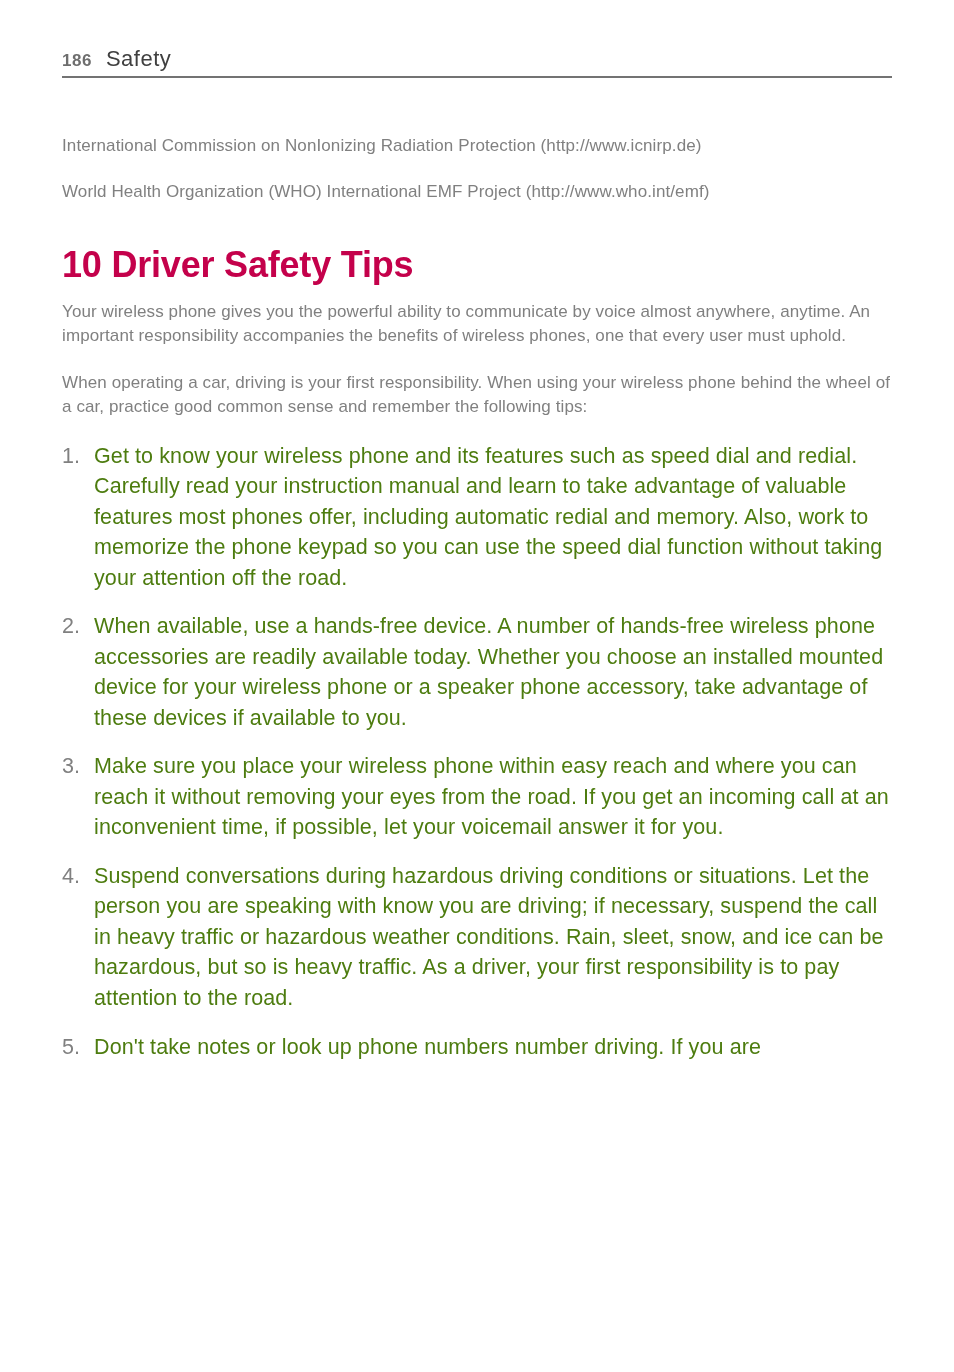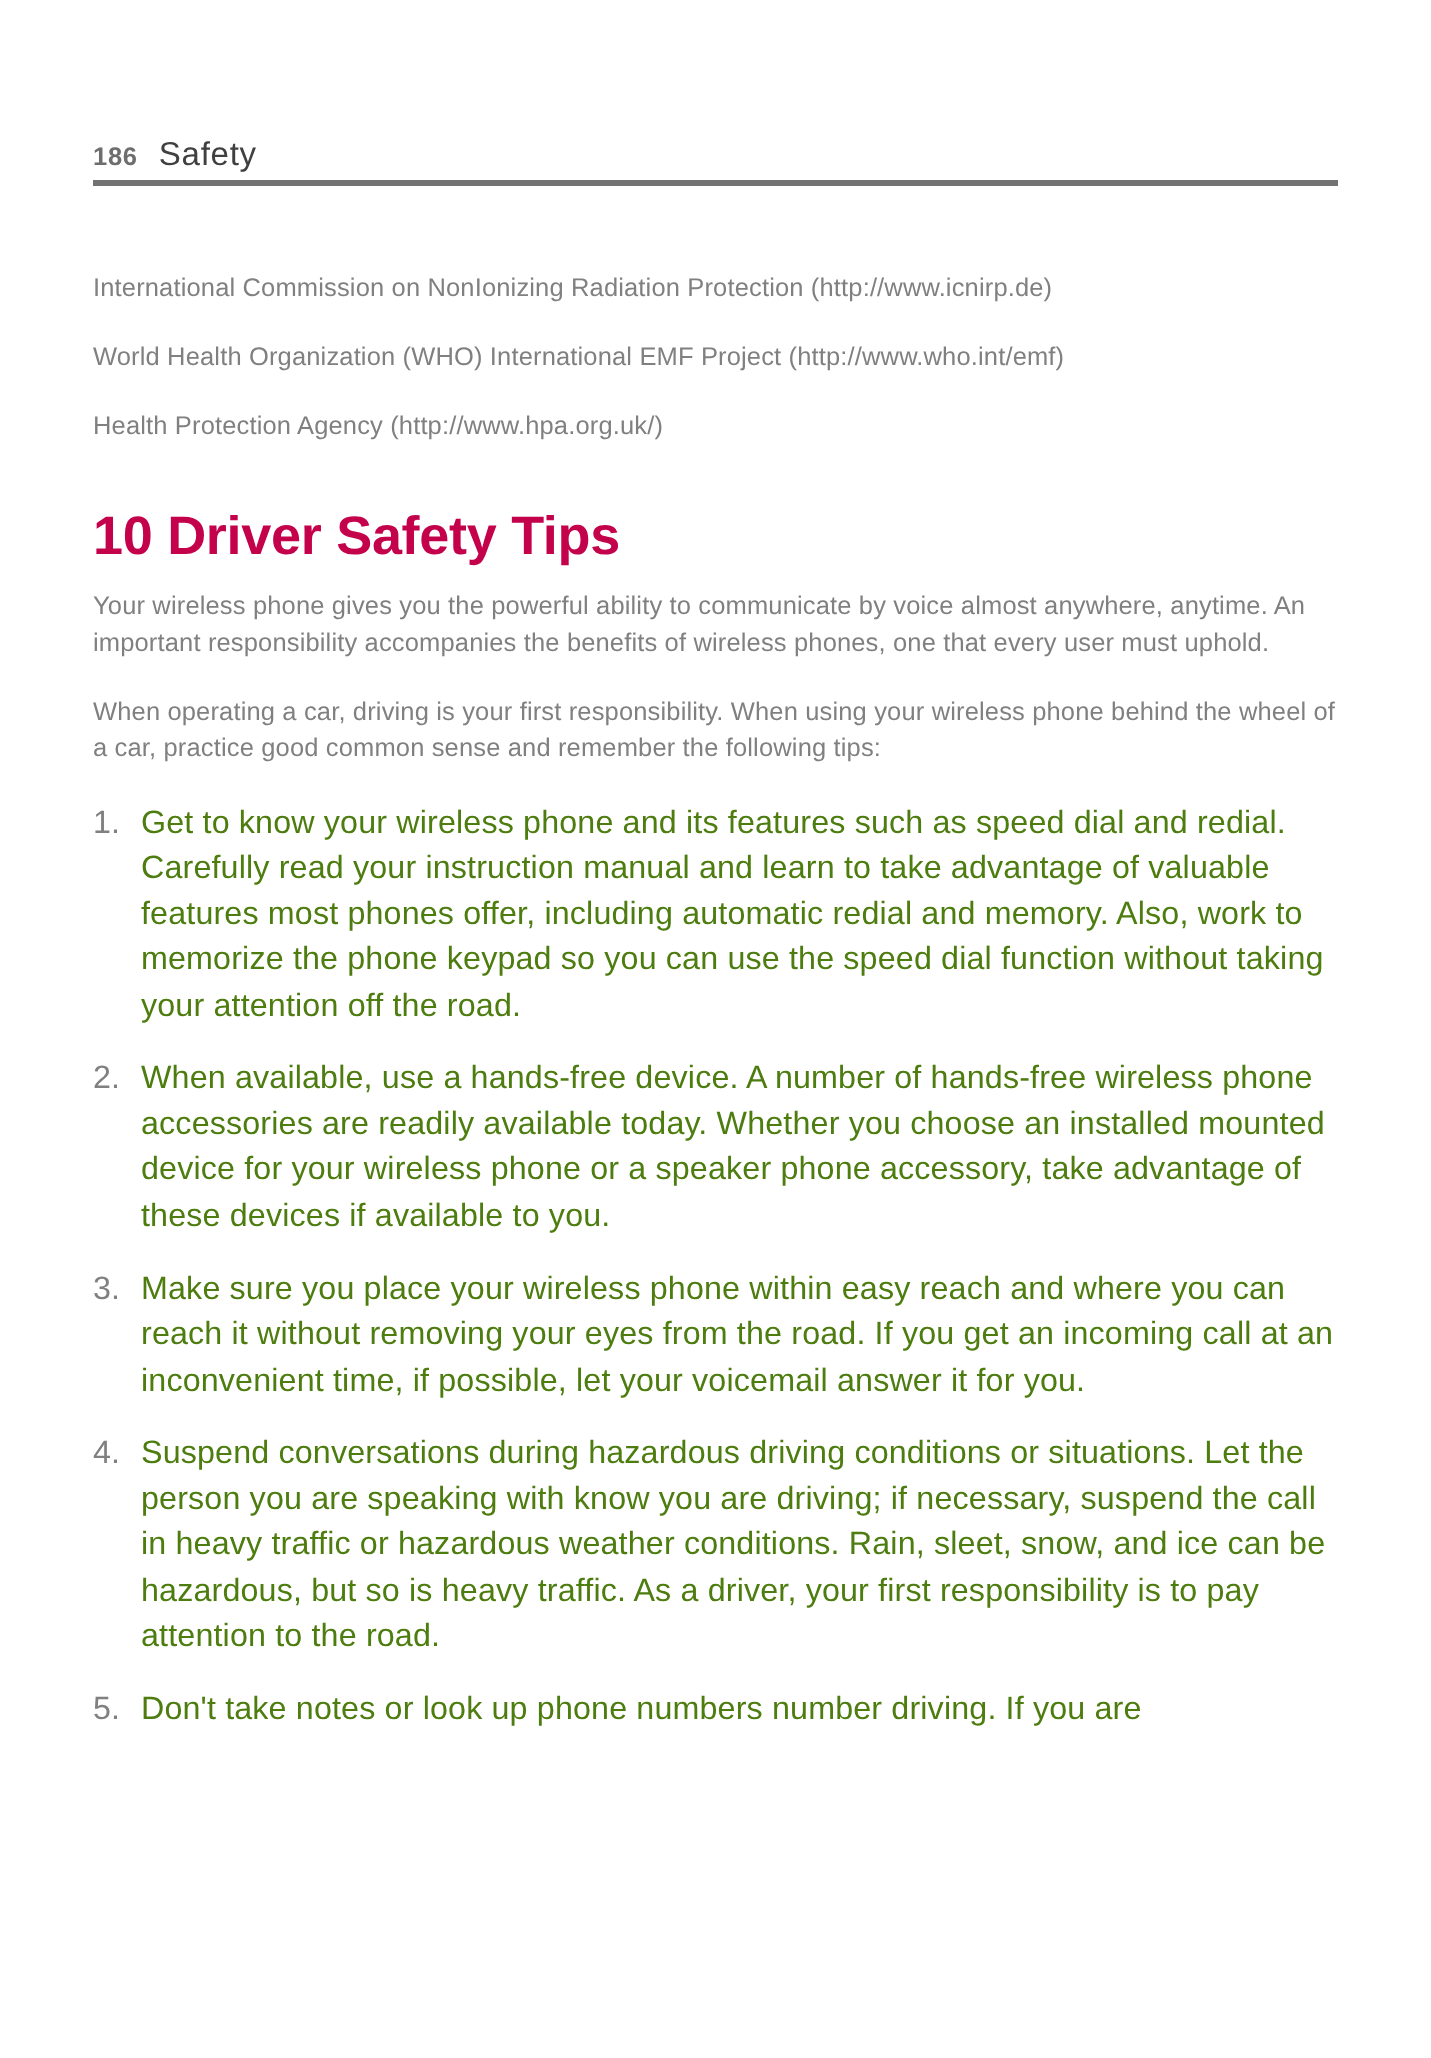--- a/index.html
+++ b/index.html
@@ -14,24 +14,23 @@
     height: 1372px;
     padding: 0;
     color: #707070;
   }
   .page {
     padding: 46px 62px 40px 62px;
   }
   .header {
     display: flex;
     align-items: baseline;
-    border-bottom: 4px solid #737373;
+    border-bottom: 2px solid #737373;
     padding-bottom: 4px;
     margin-bottom: 56px;
-    margin-top: 44px;
   }
   .page-number {
     font-size: 17px;
     font-weight: 600;
     color: #6e6e6e;
     margin-right: 14px;
     letter-spacing: 0.5px;
   }
   .section-title {
     font-size: 22px;
@@ -84,21 +83,20 @@
 
 <div class="page">
 
   <div class="header">
     <span class="page-number">186</span>
     <span class="section-title">Safety</span>
   </div>
 
   <p class="body-para">International Commission on NonIonizing Radiation Protection (http://www.icnirp.de)</p>
   <p class="body-para">World Health Organization (WHO) International EMF Project (http://www.who.int/emf)</p>
-  <p class="body-para">Health Protection Agency (http://www.hpa.org.uk/)</p>
 
   <h2 class="heading">10 Driver Safety Tips</h2>
 
   <p class="body-para">Your wireless phone gives you the powerful ability to communicate by voice almost anywhere, anytime. An important responsibility accompanies the benefits of wireless phones, one that every user must uphold.</p>
   <p class="body-para">When operating a car, driving is your first responsibility. When using your wireless phone behind the wheel of a car, practice good common sense and remember the following tips:</p>
 
   <ol>
     <li>Get to know your wireless phone and its features such as speed dial and redial. Carefully read your instruction manual and learn to take advantage of valuable features most phones offer, including automatic redial and memory. Also, work to memorize the phone keypad so you can use the speed dial function without taking your attention off the road.</li>
     <li>When available, use a hands-free device. A number of hands-free wireless phone accessories are readily available today. Whether you choose an installed mounted device for your wireless phone or a speaker phone accessory, take advantage of these devices if available to you.</li>
     <li>Make sure you place your wireless phone within easy reach and where you can reach it without removing your eyes from the road. If you get an incoming call at an inconvenient time, if possible, let your voicemail answer it for you.</li>

